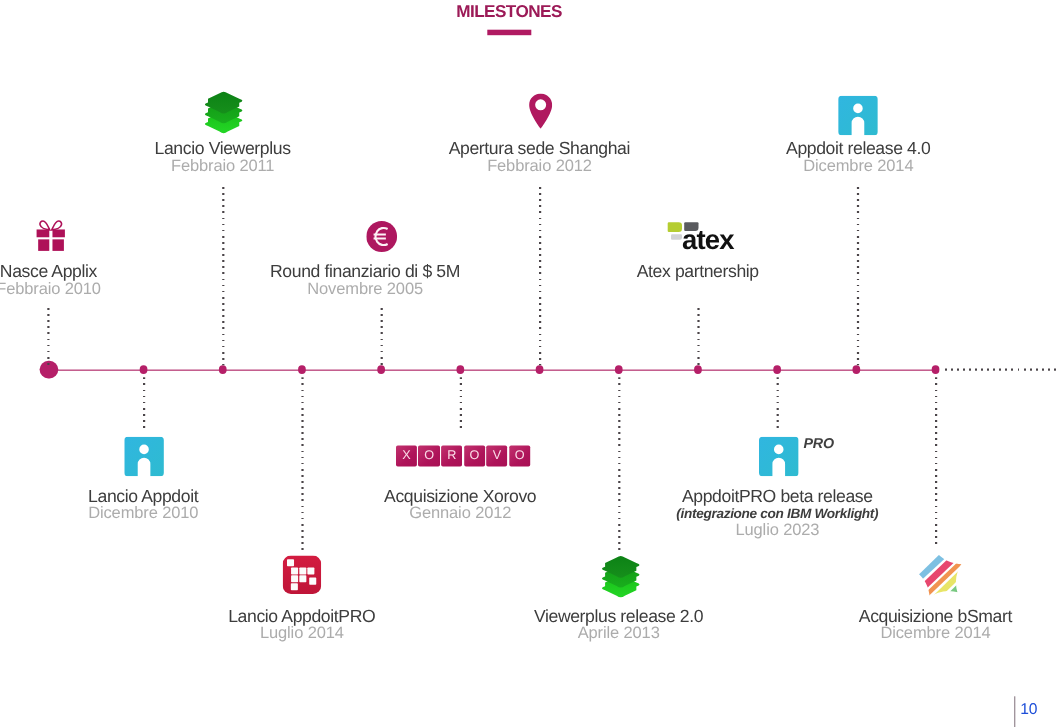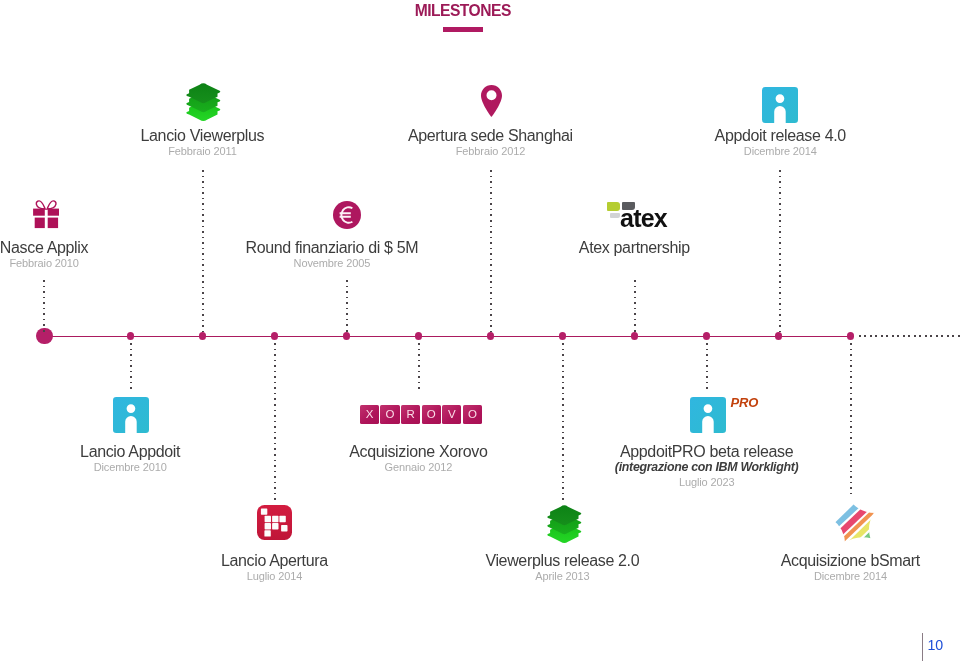--- a/index.html
+++ b/index.html
@@ -10,21 +10,21 @@
 
   
   #title{left:363px;top:1.5px;width:200px;text-align:center;font-size:15.6px;letter-spacing:-0.5px;
          color:#9c1a57;font-weight:bold;text-indent:-0.5px;}
   #title-rule{left:443px;top:27px;width:40px;height:5px;background:#b01a62;}
 
   
   .ms{position:absolute;text-align:center;width:400px;margin-left:-200px;}
   .ms .name{font-size:16px;letter-spacing:-0.35px;text-indent:-0.35px;color:#3d3d3d;
             white-space:nowrap;line-height:16px;}
-  .ms .sub{font-size:11px;letter-spacing:-0.12px;text-indent:-0.12px;color:#acacac;
+  .ms .sub{font-size:15px;letter-spacing:-0.12px;text-indent:-0.12px;color:#acacac;
            white-space:nowrap;line-height:14px;}
   .ms .note{font-size:12.4px;letter-spacing:-0.3px;text-indent:-0.3px;color:#3d3d3d;
             font-style:italic;font-weight:bold;white-space:nowrap;line-height:15px;}
 
   
   #axis{left:44px;top:335.6px;width:808px;height:1.5px;background:#ab1a5f;}
   #axis-dotted{left:859px;top:335.3px;height:1.6px;width:101px;
     background-image:repeating-linear-gradient(to right,#4a4448 0px,#4a4448 1.8px,rgba(255,255,255,0) 1.8px,rgba(255,255,255,0) 5.5px);}
   .node{position:absolute;border-radius:50%;background:#b51f68;}
   .vline{position:absolute;width:1.9px;
@@ -42,21 +42,21 @@
   .atex-d{position:absolute;background:#5a5b5f;border-radius:2.5px;}
   .atex-l{position:absolute;background:#d2d3d5;border-radius:1.5px;}
   .atex-t{position:absolute;font-family:"Liberation Sans",sans-serif;font-weight:bold;
           color:#111;letter-spacing:-0.5px;}
 
   
   .xo-tile{position:absolute;top:0;width:19.2px;height:19.4px;border-radius:1.6px;
      background:linear-gradient(140deg,#c1316d 0%,#ae1359 62%,#a81054 100%);
      color:#fbdde8;font-size:11.5px;text-align:center;line-height:19.8px;letter-spacing:0;}
   
-  .pro-tag{position:absolute;font-style:italic;font-weight:bold;font-size:13px;letter-spacing:-0.2px;color:#c2410c;}
+  .pro-tag{position:absolute;font-style:italic;font-weight:bold;font-size:13px;letter-spacing:-0.2px;color:#404040;}
 </style>
 </head>
 <body>
 
 <div id="slide">
 
   <div class="abs" id="title">MILESTONES</div>
   <div class="abs" id="title-rule"></div>
 
   <div class="abs" id="axis"></div>
@@ -247,21 +247,21 @@
       <div class="ms" style="left: 418.5px; top: 444px;">
         <div class="name">Acquisizione Xorovo</div>
         <div class="sub">Gennaio 2012</div>
       </div>
       <div class="ms" style="left: 706.8px; top: 444px;">
         <div class="name">AppdoitPRO beta release</div>
         <div class="note">(integrazione con IBM Worklight)</div>
         <div class="sub">Luglio 2023</div>
       </div>
       <div class="ms" style="left: 274.5px; top: 552.8px;">
-        <div class="name">Lancio Apertura</div>
+        <div class="name">Lancio AppdoitPRO</div>
         <div class="sub">Luglio 2014</div>
       </div>
       <div class="ms" style="left: 562.5px; top: 552.8px;">
         <div class="name">Viewerplus release 2.0</div>
         <div class="sub">Aprile 2013</div>
       </div>
       <div class="ms" style="left: 850.5px; top: 552.8px;">
         <div class="name">Acquisizione bSmart</div>
         <div class="sub">Dicembre 2014</div>
       </div>

